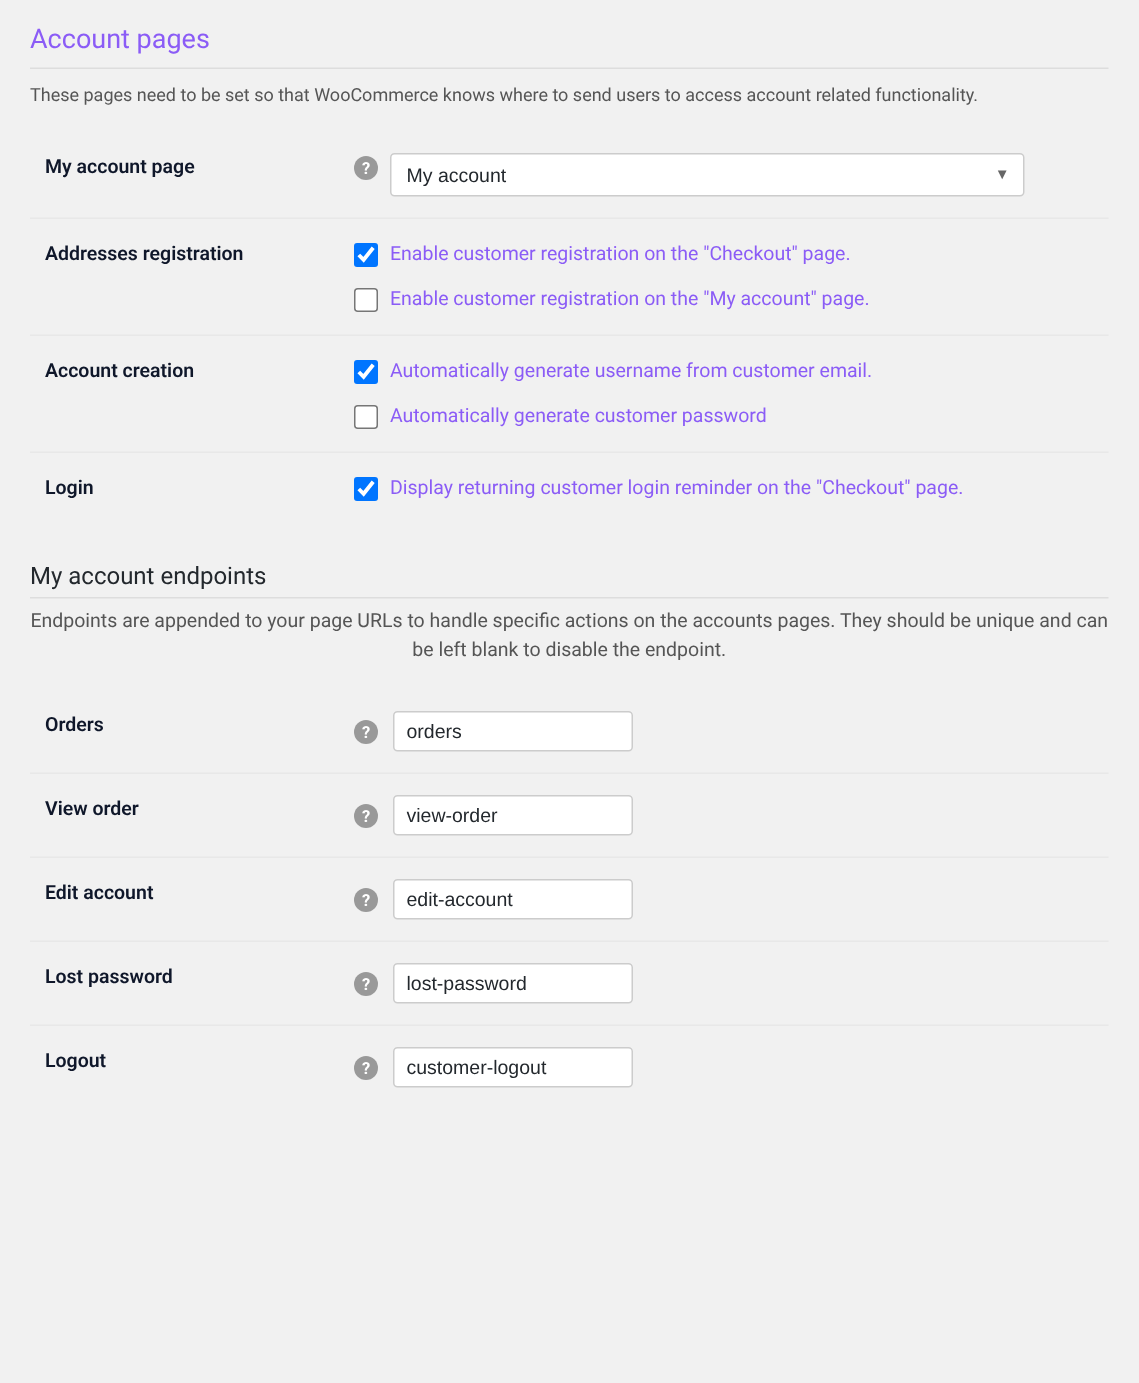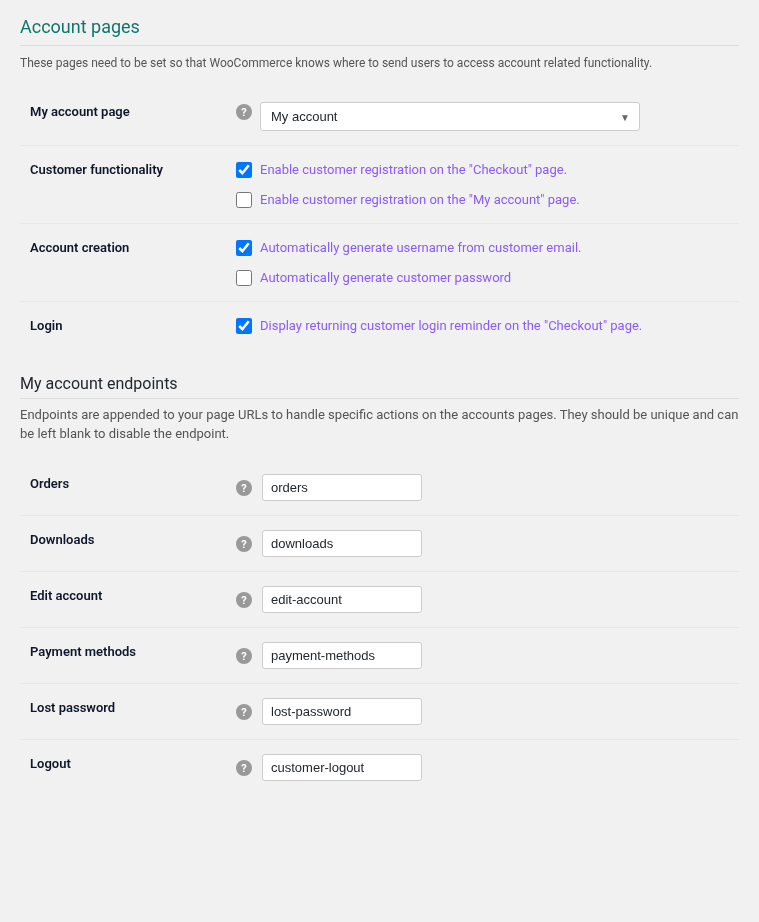--- a/index.html
+++ b/index.html
@@ -11,21 +11,21 @@
       min-height: 922px;
     }
     .page-wrap {
       max-width: 759px;
       padding: 16px 20px 30px 20px;
       background: #f1f1f1;
     }
     .section-title {
       font-size: 18px;
       font-weight: 400;
-      color: #0f766e;
+      color: #8b5cf6;
       margin-bottom: 8px;
       border-bottom: 1px solid #ddd;
       padding-bottom: 8px;
     }
     .section-desc {
       color: #555;
       margin-bottom: 16px;
       font-size: 12px;
       line-height: 1.5;
     }
@@ -59,21 +59,21 @@
     }
     .select-wrap select {
       appearance: none;
       -webkit-appearance: none;
       background: #fff;
       border: 1px solid #ccc;
       border-radius: 3px;
       padding: 6px 28px 6px 10px;
       font-size: 13px;
       color: #23282d;
-      width: 380px;
+      width: 423px;
       cursor: pointer;
     }
     .select-wrap::after {
       content: "▼";
       font-size: 10px;
       color: #666;
       position: absolute;
       right: 10px;
       top: 50%;
       transform: translateY(-50%);
@@ -140,20 +140,21 @@
       margin-top: 24px;
       margin-bottom: 6px;
       border-bottom: 1px solid #ddd;
       padding-bottom: 5px;
     }
     .endpoints-desc {
       color: #555;
       font-size: 13px;
       line-height: 1.5;
       margin-bottom: 16px;
+      text-align: center;
     }
     .control-cell-flex {
       display: flex;
       align-items: flex-start;
       gap: 8px;
     }
   </style>
 </head>
 <body>
 
@@ -173,21 +174,21 @@
             <div class="select-wrap">
               <select>
                 <option>My account</option>
               </select>
             </div>
           </div>
         </td>
       </tr>
 
       <tr>
-        <td class="label-cell">Customer functionality</td>
+        <td class="label-cell">Addresses registration</td>
         <td class="control-cell">
           <div class="checkbox-row">
             <input type="checkbox" checked="" style="">
             <span class="checkbox-label">Enable customer registration on the "Checkout" page.</span>
           </div>
           <div class="checkbox-row">
             <input type="checkbox" style="">
             <span class="checkbox-label">Enable customer registration on the "My account" page.</span>
           </div>
         </td>
@@ -228,51 +229,42 @@
       <tr>
         <td class="label-cell">Orders</td>
         <td class="control-cell">
           <div class="endpoint-row">
             <span class="help-icon">?</span>
             <input type="text" class="endpoint-input" value="orders" style="">
           </div>
         </td>
       </tr>
 
-
-      <tr>
-        <td class="label-cell">Downloads</td>
-        <td class="control-cell">
-          <div class="endpoint-row">
-            <span class="help-icon">?</span>
-            <input type="text" class="endpoint-input" value="downloads" style="">
-          </div>
-        </td>
-      </tr>
+      <tr>
+        <td class="label-cell">View order</td>
+        <td class="control-cell">
+          <div class="endpoint-row">
+            <span class="help-icon">?</span>
+            <input type="text" class="endpoint-input" value="view-order" style="">
+          </div>
+        </td>
+      </tr>
+
 
       <tr>
         <td class="label-cell">Edit account</td>
         <td class="control-cell">
           <div class="endpoint-row">
             <span class="help-icon">?</span>
             <input type="text" class="endpoint-input" value="edit-account" style="">
           </div>
         </td>
       </tr>
 
 
-      <tr>
-        <td class="label-cell">Payment methods</td>
-        <td class="control-cell">
-          <div class="endpoint-row">
-            <span class="help-icon">?</span>
-            <input type="text" class="endpoint-input" value="payment-methods" style="">
-          </div>
-        </td>
-      </tr>
 
       <tr>
         <td class="label-cell">Lost password</td>
         <td class="control-cell">
           <div class="endpoint-row">
             <span class="help-icon">?</span>
             <input type="text" class="endpoint-input" value="lost-password" style="">
           </div>
         </td>
       </tr>

